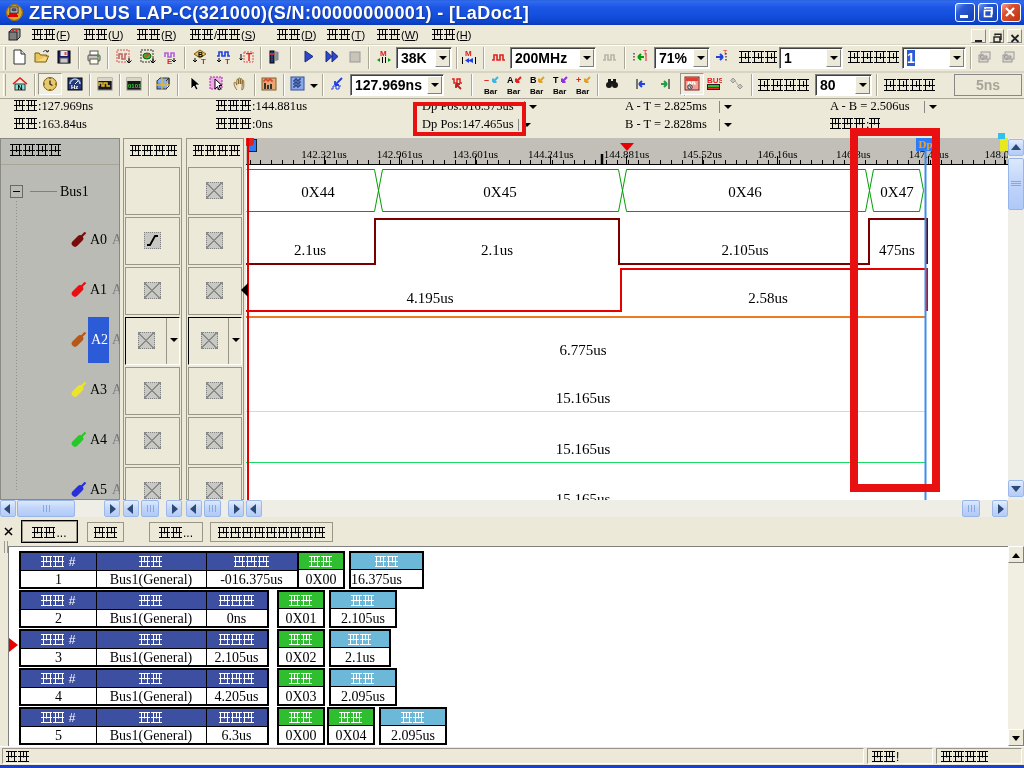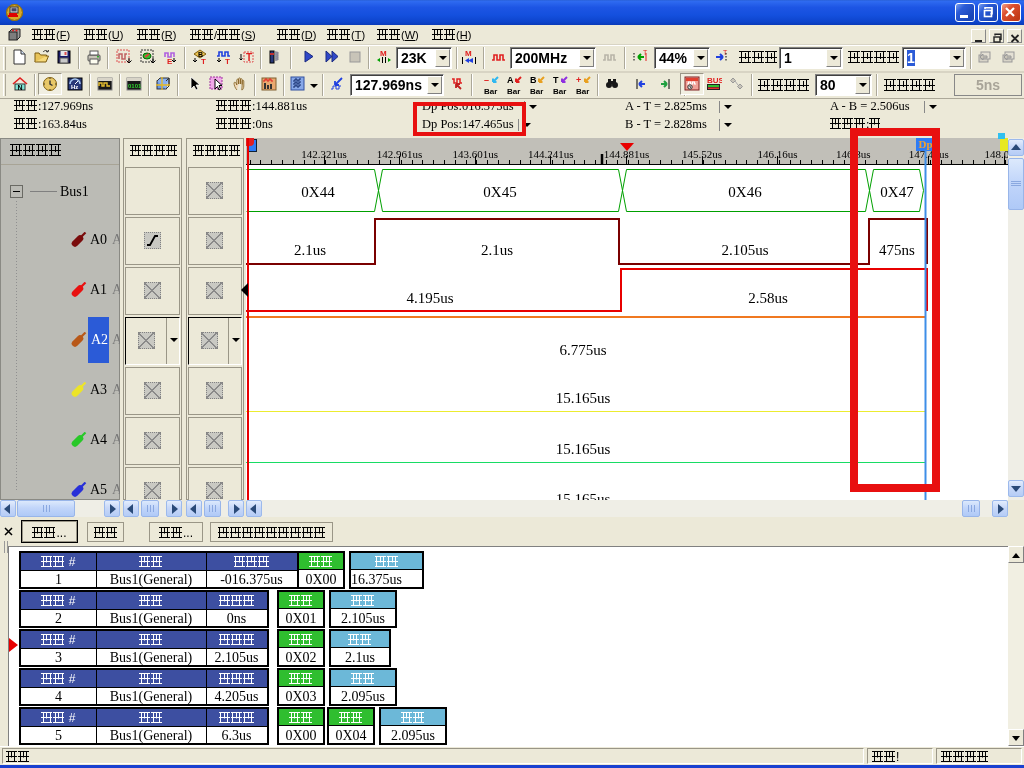--- a/index.html
+++ b/index.html
@@ -29,20 +29,21 @@
 
 <div style="left:0;top:0;width:1024px;height:25px;background:linear-gradient(180deg,#2A62D8 0%,#2E6AF0 6%,#1D55E4 30%,#1450DE 60%,#0D44CC 88%,#0A3AB8 100%)"></div>
 <div style="left:6px;top:4px;width:17px;height:17px">
 <svg width="17" height="17">
 <circle cx="8.5" cy="8.5" r="8" fill="#D8A828" stroke="#7a5a10"></circle>
 <circle cx="8.5" cy="8.5" r="8" fill="none" stroke="#9a7a18"></circle>
 <rect x="4" y="3" width="8" height="6" fill="#CFCFCF" stroke="#333"></rect>
 <rect x="5.5" y="4.2" width="5" height="3.2" fill="#446"></rect>
 <path d="M2 12 h2 v-2 h2 v2 h2 v-2 h2 v2 h2" stroke="#E00000" stroke-width="2" fill="none"></path>
 </svg></div>
+<div style="left:29px;top:3px;width:700px;height:19px;color:#fff;font-weight:bold;font-size:18px;line-height:20px;letter-spacing:.38px;text-shadow:1px 1px 1px #1a3a9a">ZEROPLUS LAP-C(321000)(S/N:00000000001) - [LaDoc1]</div>
 <div style="left:955px;top:3px;width:20px;height:19px;border-radius:3px;background:linear-gradient(135deg,#7AA0EF 0%,#2B5BD7 30%,#1845B8 80%);border:1px solid #fff">
       <svg width="18" height="17" style="position:absolute;left:0;top:0">
         <rect x="4" y="11" width="8" height="3" fill="#fff"></rect>
       </svg>
     </div>
 <div style="left:978px;top:3px;width:20px;height:19px;border-radius:3px;background:linear-gradient(135deg,#7AA0EF 0%,#2B5BD7 30%,#1845B8 80%);border:1px solid #fff">
       <svg width="18" height="17" style="position:absolute;left:0;top:0">
         <rect x="5.5" y="6.5" width="7" height="6" fill="none" stroke="#fff" stroke-width="1.6"></rect>
         <path d="M6 5 v-1.2 h7 v6 h-1.5" stroke="#fff" stroke-width="1.6" fill="none"></path>
       </svg>
@@ -153,21 +154,21 @@
         <rect x="3" y="3" width="10" height="10" fill="#C8C4B8" stroke="#999"></rect>
       </svg></div>
 <div class="sep" style="left:368px;top:47px;height:22px"></div>
 <div style="left:376px;top:49px;width:16px;height:16px"><svg width="16" height="16">
         <text x="4" y="7" font-size="8" font-weight="bold" fill="#E02020">M</text>
         <path d="M1 11 l3-2 v4 z" fill="#00A000"></path>
         <path d="M15 11 l-3-2 v4 z" fill="#00A000"></path>
         <path d="M6.5 8 v6 M9.5 8 v6" stroke="#000"></path>
       </svg></div>
 <div class="combo" style="left:396px;top:47px;width:56px;height:22px"></div>
-    <div style="left:401px;top:50px;width:39px;height:16px;font-weight:bold;font-size:14px;line-height:16px;color:#000">23K</div>
+    <div style="left:401px;top:50px;width:39px;height:16px;font-weight:bold;font-size:14px;line-height:16px;color:#000">38K</div>
     <div class="cbtn" style="left:435px;top:49px;width:15px;height:18px"></div>
     <div class="arrdn" style="left:439px;top:56px"></div>
 <div class="sep" style="left:456px;top:47px;height:22px"></div>
 <div style="left:461px;top:49px;width:16px;height:16px"><svg width="16" height="16">
         <text x="4" y="7" font-size="8" font-weight="bold" fill="#E02020">M</text>
         <path d="M8 9 l-4 2.5 4 2.5 z M8 11 l4-2 v5 l-4-2" fill="#2040E0"></path>
         <path d="M1.5 8 v7 M14.5 8 v7" stroke="#000"></path>
       </svg></div>
 <div class="sep" style="left:483px;top:47px;height:22px"></div>
 <div style="left:491px;top:49px;width:16px;height:16px"><svg width="16" height="16">
@@ -181,21 +182,21 @@
         <path d="M1 11 h2 v-5 h3 v5 h3 v-5 h3 v5 h2" stroke="#B8B4A8" stroke-width="1.6" fill="none"></path>
       </svg></div>
 <div class="sep" style="left:624px;top:47px;height:22px"></div>
 <div style="left:632px;top:49px;width:16px;height:16px"><svg width="16" height="16">
         <path d="M14 4 v8 m-1.5-1.5" stroke="#E02020" fill="none"></path>
         <text x="11" y="6" font-size="7" fill="#E02020">T</text>
         <path d="M12 8 l-6 0 m0 0 l3-3 m-3 3 l3 3" stroke="#00A000" stroke-width="2" fill="none"></path>
         <path d="M2 4 v8" stroke="#000" stroke-dasharray="1.5 1.5"></path>
       </svg></div>
 <div class="combo" style="left:654px;top:47px;width:56px;height:22px"></div>
-    <div style="left:659px;top:50px;width:39px;height:16px;font-weight:bold;font-size:14px;line-height:16px;color:#000">44%</div>
+    <div style="left:659px;top:50px;width:39px;height:16px;font-weight:bold;font-size:14px;line-height:16px;color:#000">71%</div>
     <div class="cbtn" style="left:693px;top:49px;width:15px;height:18px"></div>
     <div class="arrdn" style="left:697px;top:56px"></div>
 <div style="left:714px;top:49px;width:16px;height:16px"><svg width="16" height="16">
         <text x="9" y="6" font-size="7" fill="#E02020">T</text>
         <path d="M2 8 l7 0 m0 0 l-3-3 m3 3 l-3 3" stroke="#2040E0" stroke-width="2" fill="none"></path>
         <path d="M12 4 v8" stroke="#000" stroke-dasharray="1.5 1.5"></path>
       </svg></div>
 <div style="left:739px;top:51px;height:15px;font-size:12px"><i class="c" style="width:12px;height:12px;"></i><i class="c" style="width:12px;height:12px;"></i><i class="c" style="width:12px;height:12px;"></i></div>
 <div class="combo" style="left:779px;top:47px;width:64px;height:22px"></div>
     <div style="left:784px;top:50px;width:47px;height:16px;font-weight:bold;font-size:14px;line-height:16px;color:#000">1</div>

